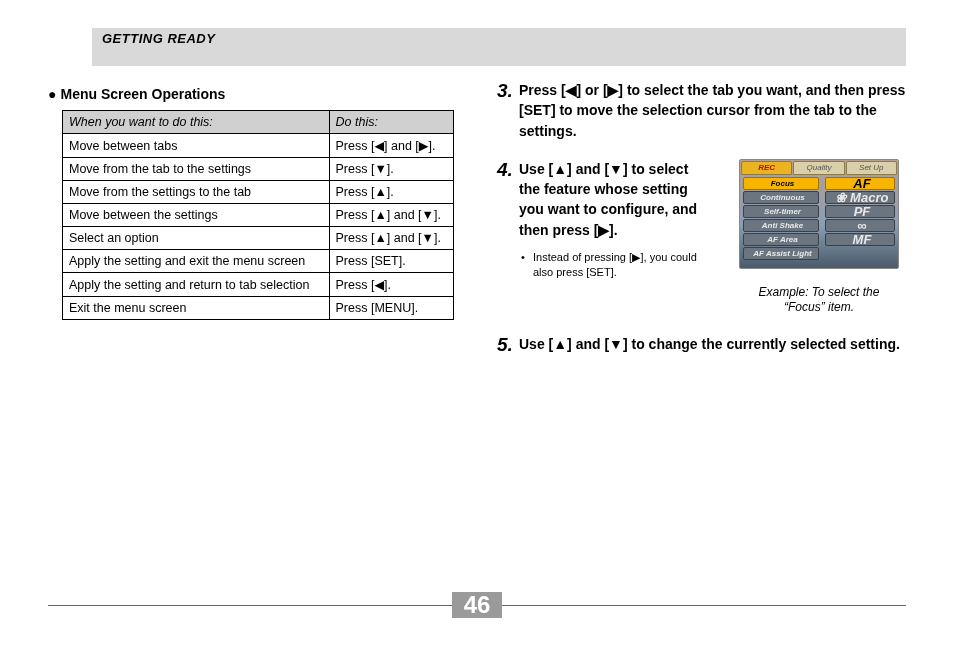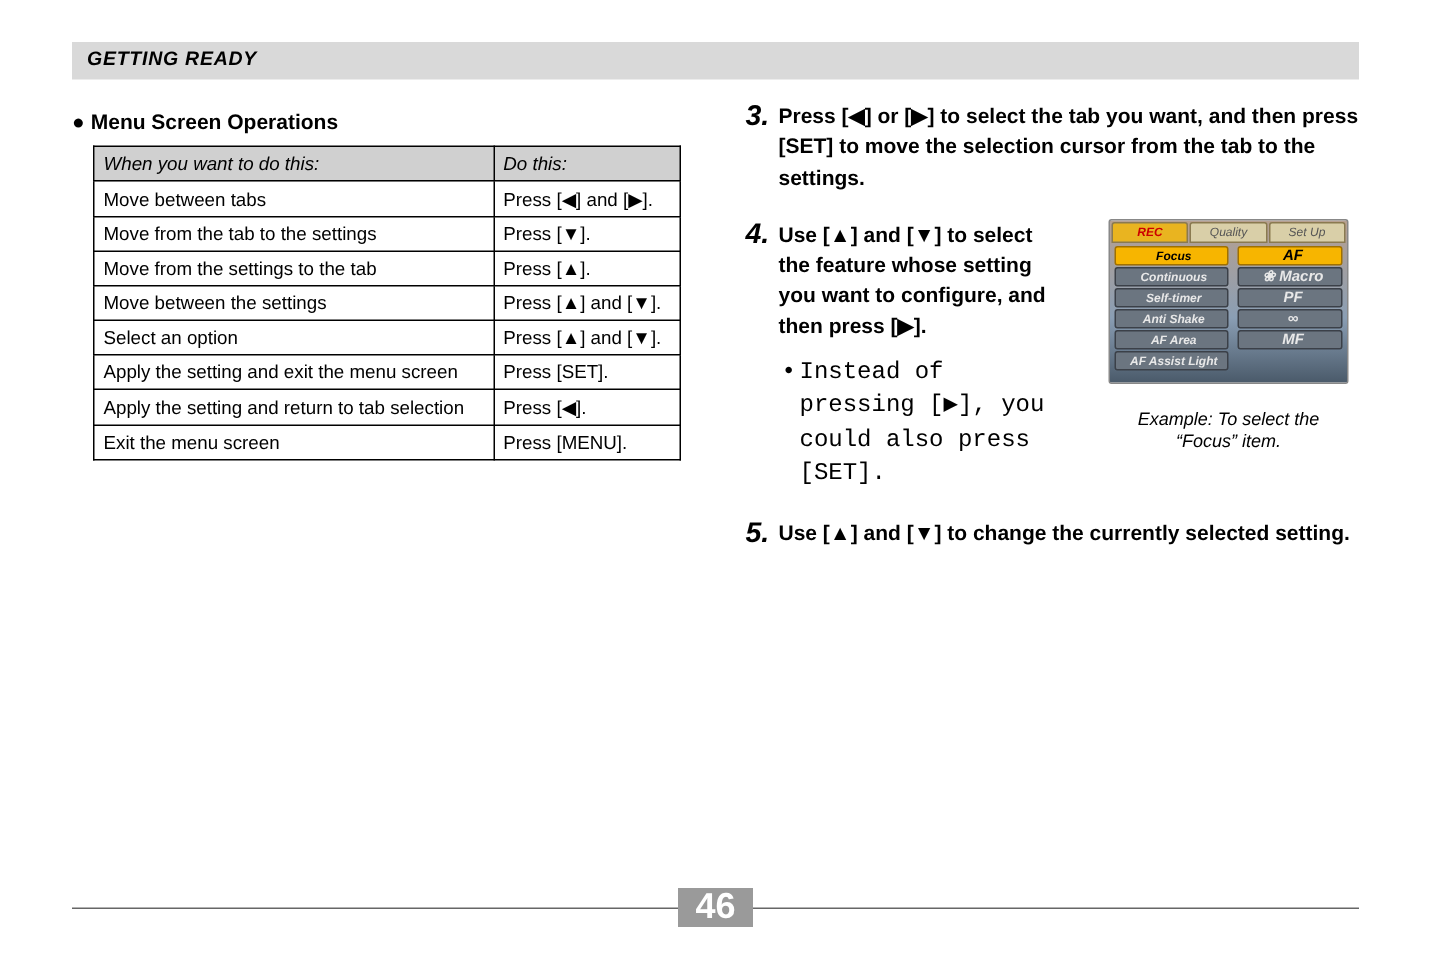--- a/index.html
+++ b/index.html
@@ -7,26 +7,27 @@
     font-family: Arial, Helvetica, sans-serif;
     background:#fff;
     width:954px; height:646px;
     position:relative;
     padding:28px 48px 0 48px;
     font-size:13.5px;
     color:#000;
   }
   .header-bar {
     background:#d9d9d9;
-    height:25px; line-height:22px;
+    height:38px; line-height:22px;
     padding-left:10px;
     font-weight:bold; font-style:italic;
     letter-spacing:.5px;
     font-size:13px;
     margin-bottom:14px;
+    margin-left:44px;
   }
   .columns { display:flex; gap:40px; }
   .col-left, .col-right { width:412px; }
   .subhead { font-weight:bold; margin:6px 0 8px 0; font-size:14px; }
   .subhead .dot { font-size:14px; margin-right:4px;}
   table.menu {
     border-collapse:collapse;
     width:392px;
     margin-left:14px;
     font-size:12.5px;
@@ -42,32 +43,32 @@
     font-weight:normal;
     font-style:italic;
   }
   .col-right .step { display:flex; margin-bottom:18px; }
   .step .num { font-style:italic; font-weight:bold; font-size:19px; width:22px; flex-shrink:0;}
   .step .body { flex:1;}
   .step .body .main { font-weight:bold; line-height:1.45; font-size:14px;}
   .step4 .step-row { display:flex; gap:30px; align-items:flex-start;}
   .step4 .textcol { width:190px;}
   .step4 .example { width:160px; text-align:center; font-style:italic; font-size:12px; line-height:1.3;}
-  .bullet-note { margin:10px 0 0 0; padding-left:14px; position:relative; font-size:16px; line-height:1.4;font-family:Liberation Mono, monospace;}
+  .bullet-note { margin:10px 0 0 0; padding-left:14px; position:relative; font-size:11px; line-height:1.4;}
   .bullet-note:before { content:"•"; position:absolute; left:2px;}
   
   .cam { width:160px; height:110px; border:1px solid #888; background:linear-gradient(#b7a090 0%,#8a9eb4 60%,#4a5a6a 100%); position:relative; margin:0 auto 16px; border-radius:2px; overflow:hidden;}
   .cam .tabs { position:absolute; top:1px; left:1px; right:1px; height:14px; display:flex; gap:1px;}
   .cam .tabs span { flex:1; background:#d9cfa8; border:1px solid #8a7a50; font-size:8px; line-height:12px; text-align:center; color:#555; border-radius:2px 2px 0 0;}
   .cam .tabs span.active { background:#e9b420; color:#cc0000; font-weight:bold;}
   .cam .menulist { position:absolute; left:3px; top:17px; width:76px;}
   .cam .menulist div { height:13px; margin-bottom:1px; background:#6b7580; border:1px solid #3b4048; border-radius:2px; color:#e8e8e8; font-size:8px; line-height:11px; padding-left:3px; font-weight:bold;}
   .cam .menulist div.hl { background:#f7b500; color:#000; border-color:#a07000;}
   .cam .options { position:absolute; right:3px; top:17px; width:70px;}
-  .cam .options div { height:13px; margin-bottom:1px; background:#6b7580; border:1px solid #3b4048; border-radius:2px; color:#e8e8e8; font-size:10px; line-height:11px; padding-left:4px; font-weight:bold;}
+  .cam .options div { height:13px; margin-bottom:1px; background:#6b7580; border:1px solid #3b4048; border-radius:2px; color:#e8e8e8; font-size:13px; line-height:11px; padding-left:4px; font-weight:bold;}
   .cam .options div.hl { background:#f7b500; color:#000; border-color:#a07000;}
   .page-footer { position:absolute; bottom:28px; left:48px; right:48px; text-align:center;}
   .page-footer .rule { border-top:1px solid #666; margin-bottom:-14px;}
   .page-footer .num { display:inline-block; background:#9a9a9a; color:#fff; width:50px; height:26px; line-height:26px; font-weight:bold; font-size:24px;}
 </style>
 </head>
 <body>
 
 <div class="header-bar">GETTING READY</div>
 

